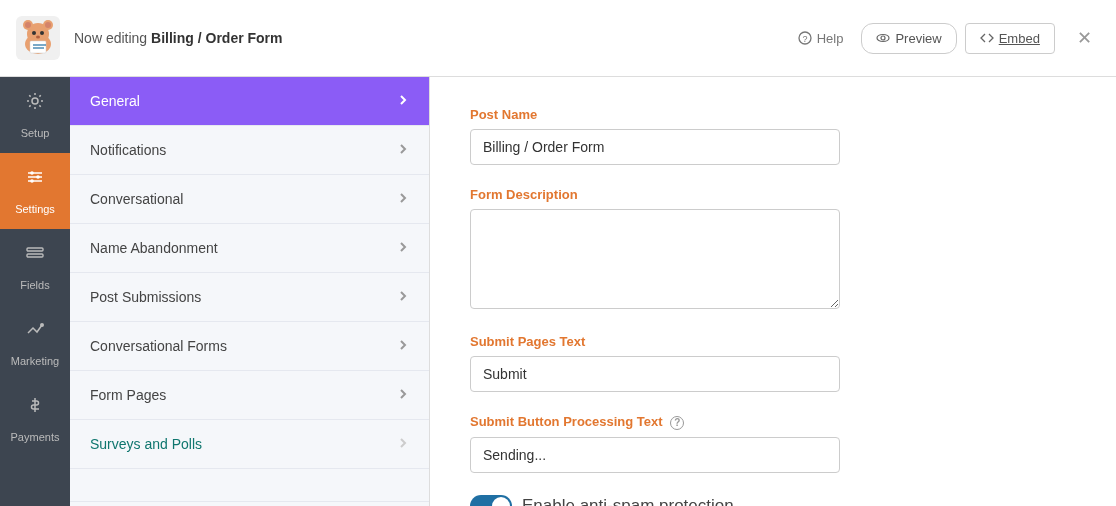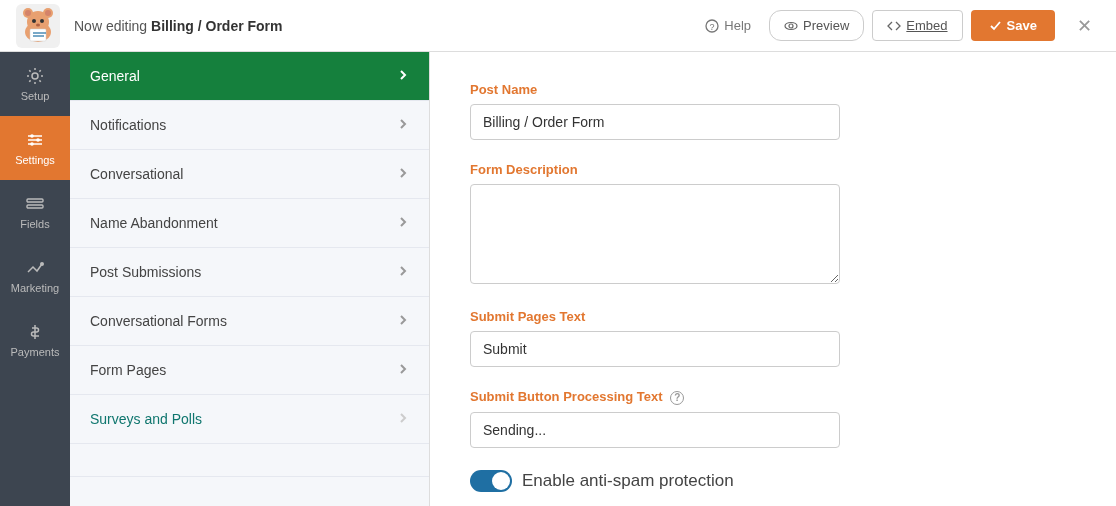--- a/index.html
+++ b/index.html
@@ -1,58 +1,58 @@
 <!DOCTYPE html>
 <html><head>
   <meta charset="utf-8">
   <style>
     * { box-sizing: border-box; margin: 0; padding: 0; }
     body { font-family: -apple-system, BlinkMacSystemFont, 'Segoe UI', sans-serif; font-size: 14px; background: #f0f0f1; width: 1116px; height: 506px; overflow: hidden; display: flex; flex-direction: column; }
 
     
     .topbar {
       display: flex; align-items: center; background: #fff; border-bottom: 1px solid #ddd;
-      padding: 0 16px; height: 52px; flex-shrink: 0;
+      padding: 0 16px; height: 77px; flex-shrink: 0;
     }
     .logo { width: 44px; height: 44px; margin-right: 14px; flex-shrink: 0; }
     .logo svg { width: 44px; height: 44px; }
     .editing-label { color: #555; font-size: 14px; }
     .editing-label strong { color: #333; font-weight: 600; }
     .topbar-right { margin-left: auto; display: flex; align-items: center; gap: 8px; }
     .btn-help { background: none; border: none; color: #777; cursor: pointer; display: flex; align-items: center; gap: 5px; font-size: 13px; padding: 6px 10px; }
-    .btn-preview { background: #fff; border: 1px solid #ccc; color: #555; cursor: pointer; display: flex; align-items: flex-end; gap: 5px; font-size: 13px; padding: 7px 14px; border-radius: 12px; }
+    .btn-preview { background: #fff; border: 1px solid #ccc; color: #555; cursor: pointer; display: flex; align-items: center; gap: 5px; font-size: 13px; padding: 7px 14px; border-radius: 12px; }
     .btn-embed { background: #fff; border: 1px solid #ccc; color: #555; cursor: pointer; display: flex; align-items: center; gap: 5px; font-size: 13px; padding: 7px 14px; border-radius: 4px; text-decoration: underline; }
     .btn-save { background: #e27730; border: none; color: #fff; cursor: pointer; display: flex; align-items: center; gap: 5px; font-size: 13px; padding: 8px 18px; border-radius: 4px; font-weight: 600; }
     .btn-close { background: none; border: none; color: #999; cursor: pointer; font-size: 18px; margin-left: 6px; padding: 4px 8px; }
 
     
     .main { display: flex; flex: 1; overflow: hidden; }
 
     
     .icon-nav {
       width: 70px; background: #3d4550; display: flex; flex-direction: column; align-items: center;
       padding-top: 0; flex-shrink: 0;
     }
     .icon-nav-item {
       width: 100%; display: flex; flex-direction: column; align-items: center; justify-content: center;
-      padding: 14px 0; color: #bbb; font-size: 11px; cursor: pointer; gap: 4px;
+      padding: 14px 0; color: #bbb; font-size: 11px; cursor: pointer; gap: 16px;
     }
     .icon-nav-item.active { background: #e27730; color: #fff; }
     .icon-nav-item svg { width: 20px; height: 20px; }
 
     
     .sidebar {
       width: 360px; background: #f5f7fa; border-right: 1px solid #ddd; overflow-y: auto; flex-shrink: 0;
     }
     .sidebar-item {
       display: flex; align-items: center; justify-content: space-between;
       padding: 16px 20px; border-bottom: 1px solid #e5e8ef; cursor: pointer;
       font-size: 14px; color: #444;
     }
-    .sidebar-item.active { background: #15803d; color: #fff; }
+    .sidebar-item.active { background: #8b5cf6; color: #fff; }
     .sidebar-item.active .chevron svg { stroke: #fff; }
     .sidebar-item.disabled { color: #0f766e; cursor: default; }
     .chevron svg { width: 12px; height: 12px; stroke: #999; fill: none; stroke-width: 2; }
     .sidebar-item.active .chevron svg { stroke: #fff; }
 
     
     .content {
       flex: 1; background: #fff; overflow-y: auto; padding: 30px 40px;
     }
     .field-group { margin-bottom: 22px; }
@@ -141,26 +141,20 @@
         <circle cx="7" cy="7" r="2" stroke="#666" stroke-width="1.2"></circle>
       </svg>
       <span>Preview</span>
     </button>
     <button class="btn-embed">
       <svg width="14" height="14" viewBox="0 0 14 14" fill="none" xmlns="http://www.w3.org/2000/svg">
         <polyline points="5,3 1,7 5,11" stroke="#666" stroke-width="1.3" fill="none"></polyline>
         <polyline points="9,3 13,7 9,11" stroke="#666" stroke-width="1.3" fill="none"></polyline>
       </svg>
       <span>Embed</span>
-    </button>
-    <button class="btn-save">
-      <svg width="13" height="13" viewBox="0 0 13 13" fill="none" xmlns="http://www.w3.org/2000/svg">
-        <polyline points="2,7 5,10 11,3" stroke="#fff" stroke-width="1.8" fill="none"></polyline>
-      </svg>
-      <span>Save</span>
     </button>
     <button class="btn-close">✕</button>
   </div>
 </div>
 
 <div class="main">
 
   <div class="icon-nav">
 
     <div class="icon-nav-item">

